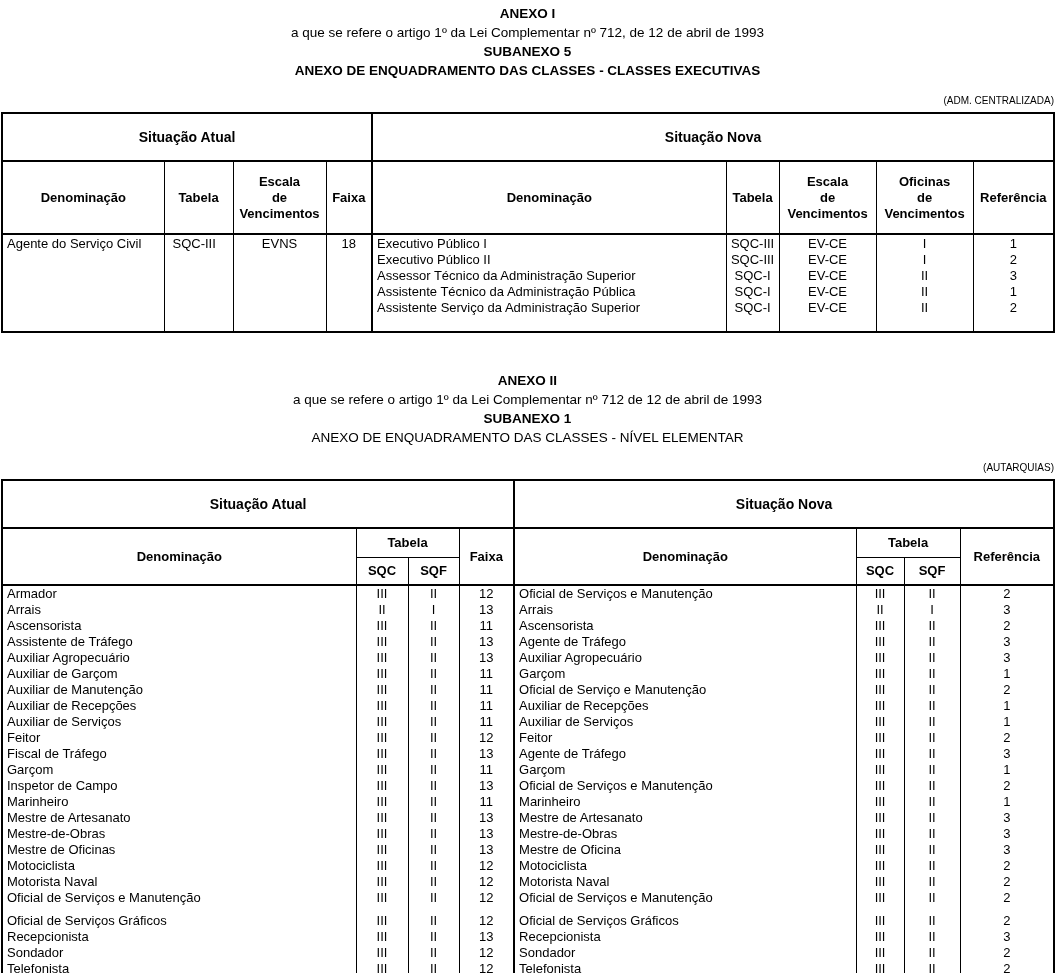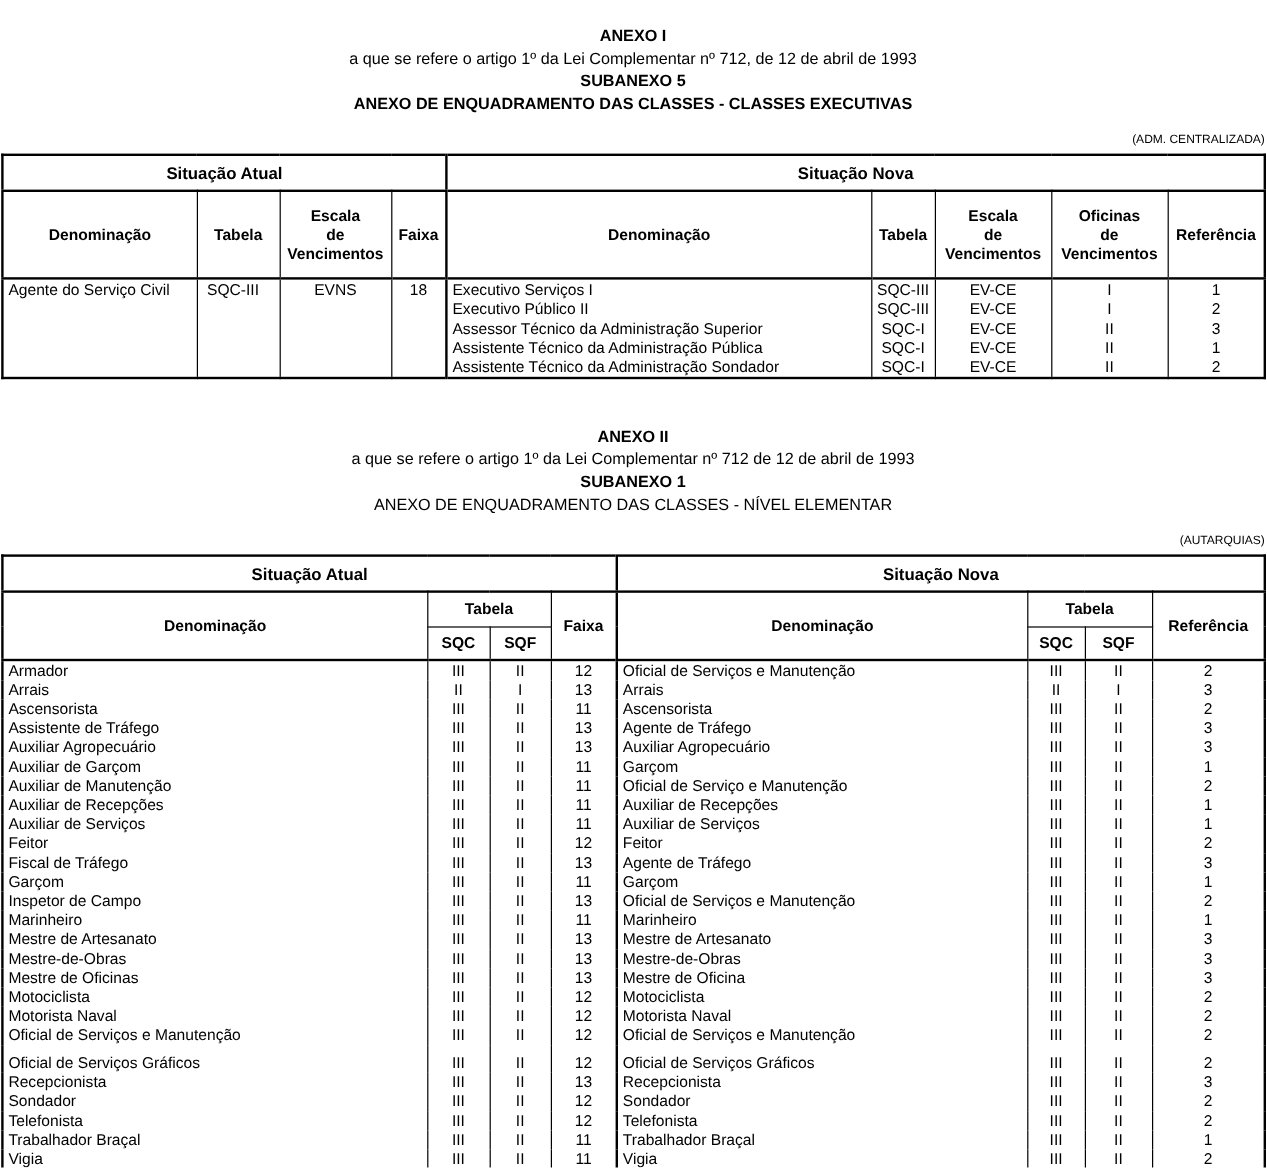--- a/index.html
+++ b/index.html
@@ -6,35 +6,35 @@
   html,body { background:#ffffff; }
   body {
     font-family:"Liberation Sans", sans-serif;
     color:#000;
     width:1056px; height:973px;
     overflow:hidden;
   }
   .page { width:1056px; padding:4px 2px 4px 1px; }
 
   
-  .doc-head { text-align:center; font-size:13.5px; line-height:19px;margin-top:16px; }
+  .doc-head { text-align:center; font-size:13.5px; line-height:19px; }
   .bold { font-weight:bold; }
   .note { text-align:right; font-size:10px; line-height:15px; margin:13px 0 4px 0; }
 
   
   table { border-collapse:collapse; table-layout:fixed; width:1052px; }
   .doc-table { border:2px solid #000; }
   th {
     border:1px solid #000;
     font-size:13px; font-weight:bold;
     text-align:center; vertical-align:middle;
     white-space:pre-line; line-height:16px;
     padding:2px;
   }
-  tr.h1 th { font-size:14px; height:30px; border-bottom:2px solid #000; }
+  tr.h1 th { font-size:14px; height:48px; border-bottom:2px solid #000; }
   .t1 tr.h2 th { height:73px; }
   .t2 tr.h2 th { height:29px; }
   .t2 tr.h3 th { height:28px;margin-left:23px; }
 
   td {
     font-size:13px; line-height:16px;
     border-left:1px solid #000; border-right:1px solid #000;
     border-top:0; border-bottom:0;
     padding:0 4px;
     overflow:hidden; white-space:nowrap;
@@ -42,21 +42,21 @@
   tbody tr:first-child td { border-top:2px solid #000; }
 
   .ctr { text-align:center; padding:0 1px; }
   .left { text-align:left; }
   .pad8 { padding-left:8px; }
 
   
   .div-l { border-left:2px solid #000 !important; }
 
   
-  .t1 tbody td { vertical-align:top; padding-top:1px; }
+  .t1 tbody td { vertical-align:top; padding-top:1px; padding-bottom:15px; }
   .t1 tbody td div { line-height:16px; }
 
   
   .t2 tbody td { height:16px; }
   .t2 tr.gap td { padding-top:7px; height:23px; }
 
   .anexo2-head { margin-top:38px; }
 </style>
 </head>
 <body>
@@ -106,25 +106,25 @@
         <th>Referência</th>
       </tr>
     </thead>
     <tbody>
       <tr>
         <td class="left">Agente do Serviço Civil</td>
         <td class="left pad8">SQC-III</td>
         <td class="ctr">EVNS</td>
         <td class="ctr">18</td>
         <td class="left div-l">
-            <div>Executivo Serviços I</div>
+            <div>Executivo Público I</div>
             <div>Executivo Público II</div>
             <div>Assessor Técnico da Administração Superior</div>
             <div>Assistente Técnico da Administração Pública</div>
-            <div>Assistente Técnico da Administração Sondador</div>
+            <div>Assistente Serviço da Administração Superior</div>
           </td>
         <td class="ctr">
             <div>SQC-III</div>
             <div>SQC-III</div>
             <div>SQC-I</div>
             <div>SQC-I</div>
             <div>SQC-I</div>
           </td>
         <td class="ctr">
             <div>EV-CE</div>

